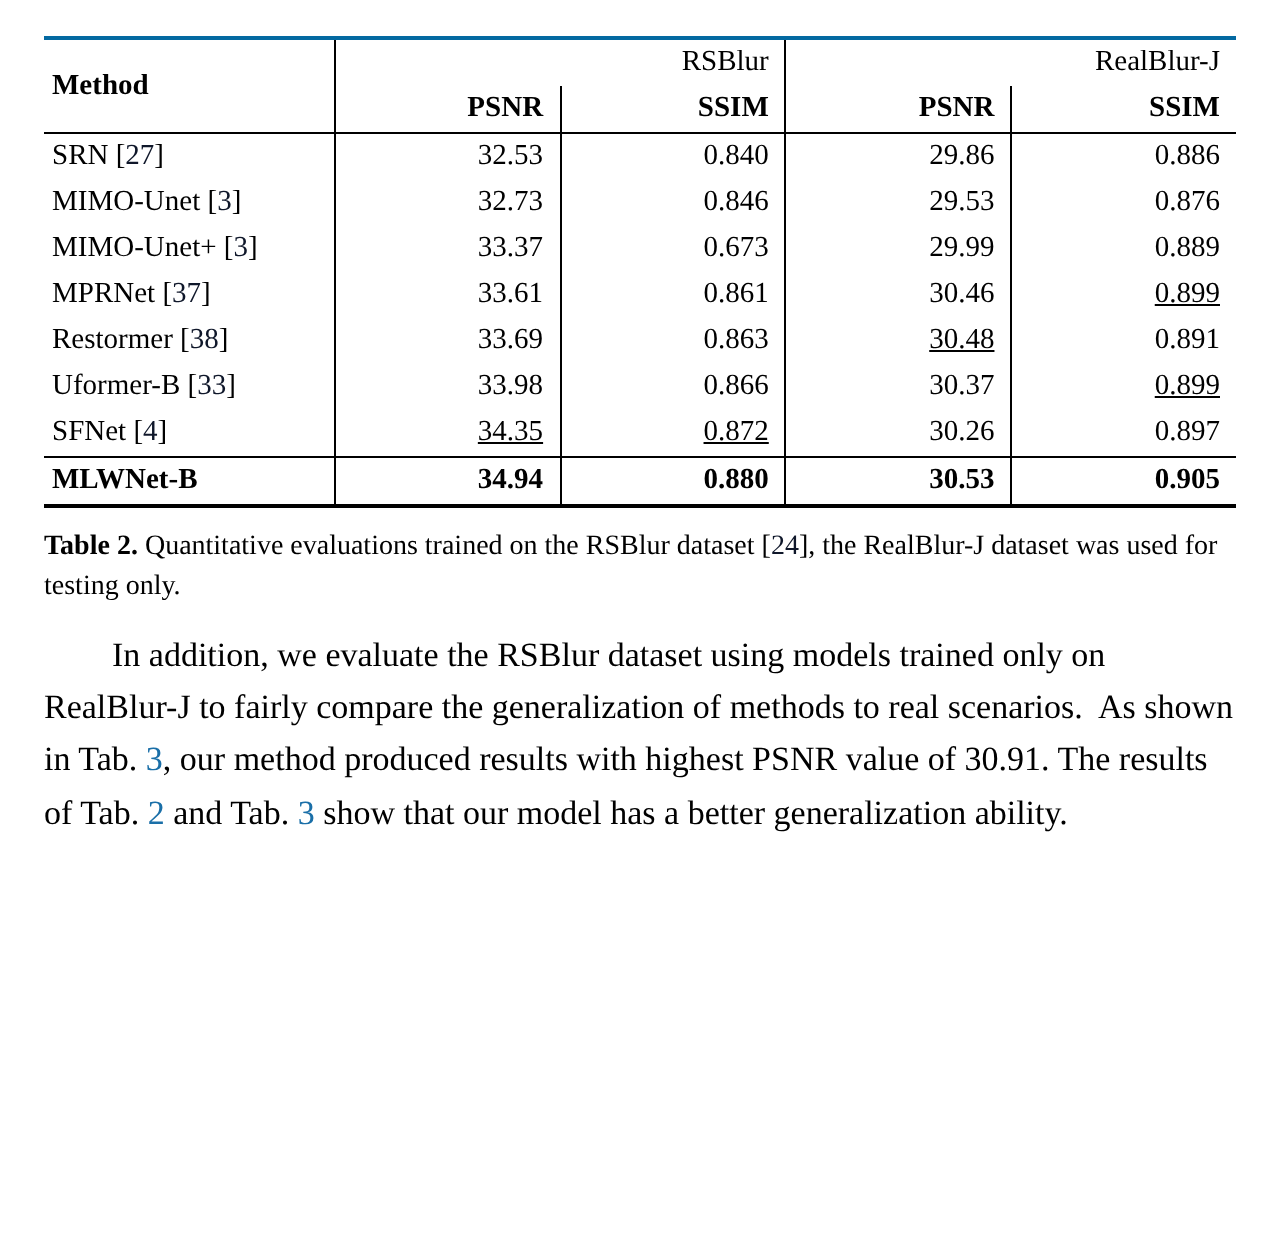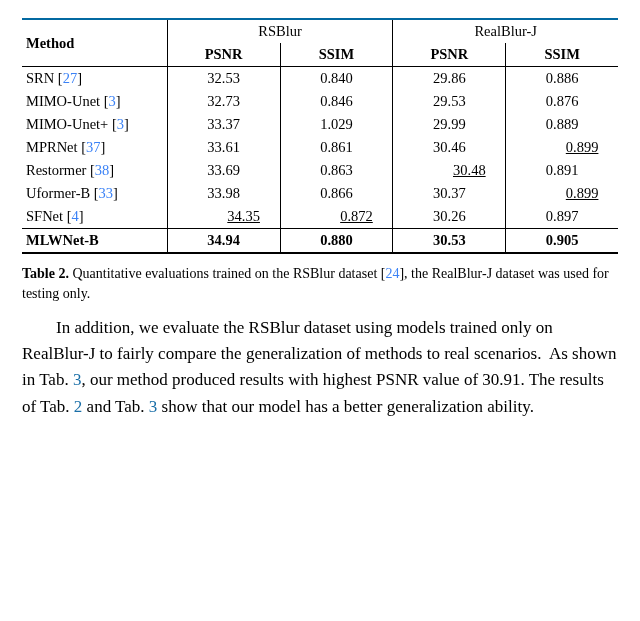--- a/index.html
+++ b/index.html
@@ -35,21 +35,21 @@
     }
     .bottom-border {
       border-bottom: 2px solid #000;
     }
     .last-row-border-top {
       border-top: 1.5px solid #000;
     }
 
     th, td {
       padding: 3px 8px;
-      text-align: center;
+      text-align: right;
     }
 
     td.method-col {
       text-align: left;
       padding-left: 4px;
     }
 
     th.method-col {
       text-align: left;
       padding-left: 4px;
@@ -71,21 +71,21 @@
     .bold-val {
       font-weight: bold;
     }
 
     .underline-val {
       text-decoration: underline;
       padding-left: 48px;
     }
 
     .ref-link {
-      color: #3b82f6;
+      color: #0f172a;
     }
 
     .last-row td {
       font-weight: bold;
     }
 
     .caption {
       font-size: 14px;
       margin-bottom: 10px;
       line-height: 1.45;
@@ -136,21 +136,21 @@
         <tr>
           <td class="method-col">MIMO-Unet [<span class="ref-link">3</span>]</td>
           <td class="col-divider-left">32.73</td>
           <td class="col-divider-left">0.846</td>
           <td class="col-divider-left">29.53</td>
           <td class="col-divider-left">0.876</td>
         </tr>
         <tr>
           <td class="method-col">MIMO-Unet+ [<span class="ref-link">3</span>]</td>
           <td class="col-divider-left">33.37</td>
-          <td class="col-divider-left">1.029</td>
+          <td class="col-divider-left">0.673</td>
           <td class="col-divider-left">29.99</td>
           <td class="col-divider-left">0.889</td>
         </tr>
         <tr>
           <td class="method-col">MPRNet [<span class="ref-link">37</span>]</td>
           <td class="col-divider-left">33.61</td>
           <td class="col-divider-left">0.861</td>
           <td class="col-divider-left">30.46</td>
           <td class="col-divider-left underline-val">0.899</td>
         </tr>

